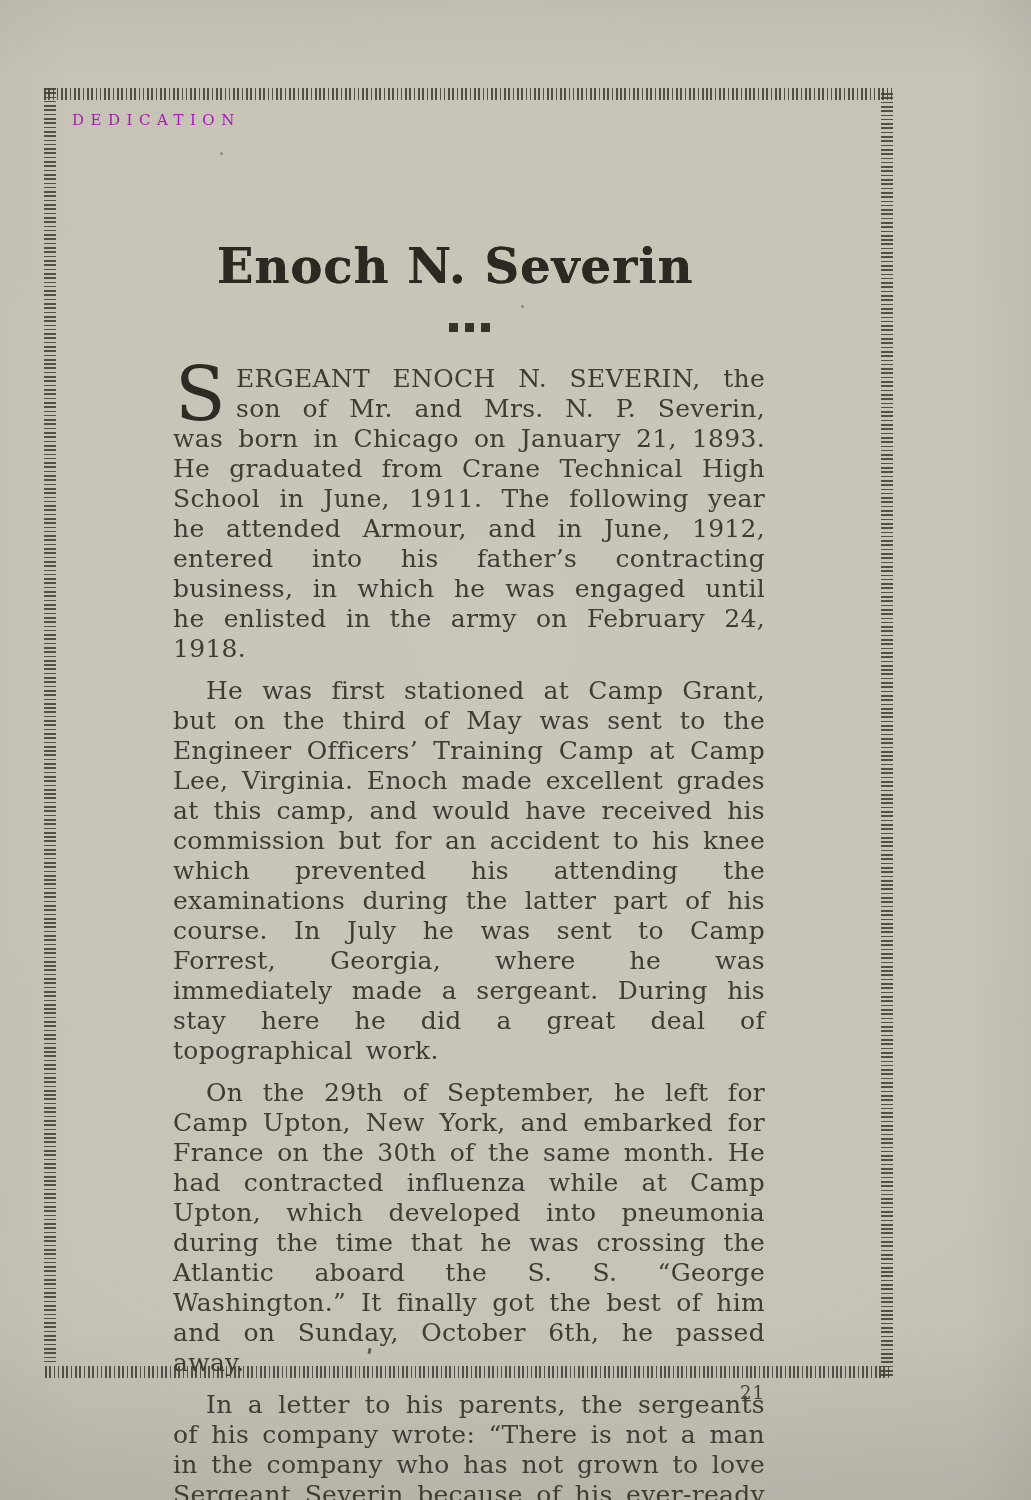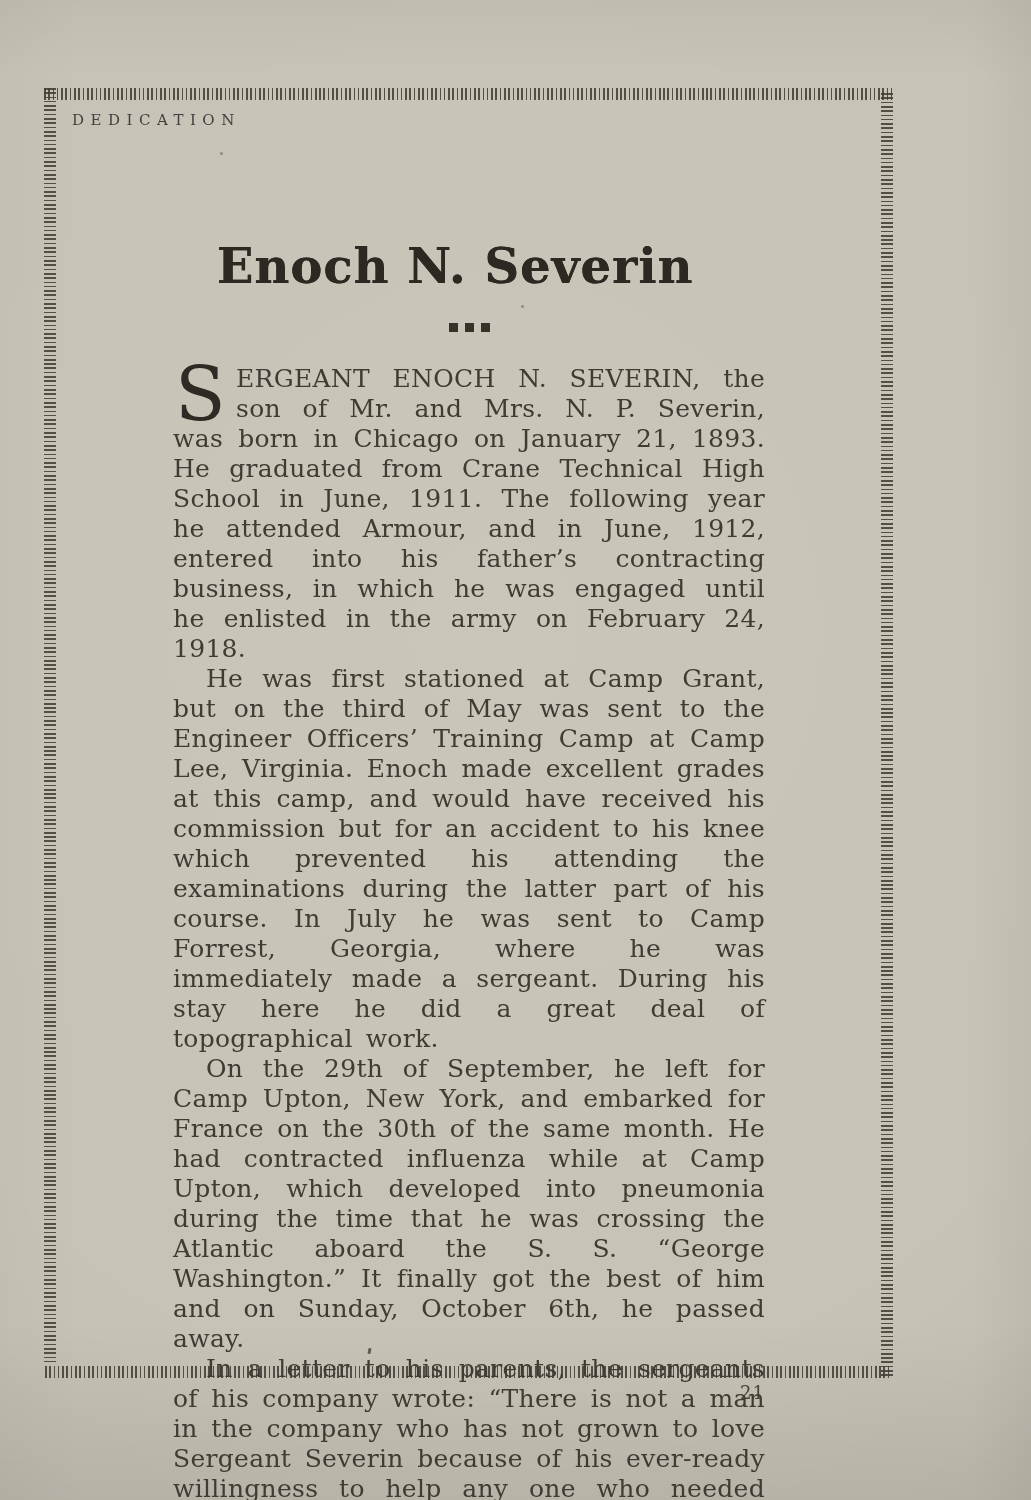--- a/index.html
+++ b/index.html
@@ -36,21 +36,21 @@
       rgba(66,63,54,0) 1.6px, rgba(66,63,54,0) 4.3px);
   }
   .frame-top    { left: 44px;  top: 88px;   width: 848px; }
   .frame-bottom { left: 45px;  top: 1366px; width: 846px; }
   .frame-left   { left: 44px;  top: 88px;   height: 1277px; }
   .frame-right  { left: 881px; top: 93px;   height: 1285px; }
 
   .section-label {
     position: absolute; left: 72px; top: 111px;
     font-size: 15px; letter-spacing: 6.5px;
-    color: #404040;
+    color: #a21caf;
   }
 
   .memorial-title {
     position: absolute; left: 159px; top: 238px; width: 592px;
     text-align: center;
     font-size: 48px; font-weight: bold;
     color: #2c2922;
     letter-spacing: 1px;
     text-shadow: 0.4px 0 0 #2c2922;
   }
@@ -65,21 +65,21 @@
 
   .body-text {
     position: absolute; left: 173px; top: 364px; width: 592px;
     font-size: 25px; line-height: 30px;
     color: #3f3c34;
     text-align: justify;
     word-spacing: 0.18em;
     letter-spacing: 0.012em;
   }
   .body-text p { margin: 0; text-indent: 33px; }
-  .body-text p + p { margin-top: 0; }
+  .body-text p + p { margin-top: 12px; }
   .body-text p.first-para { text-indent: 0; }
 
   .drop-cap {
     float: left;
     font-size: 74px; line-height: 56px;
     padding: 2px 10px 0 2px;
     color: #2e2b25;
   }
 
   .page-number {

